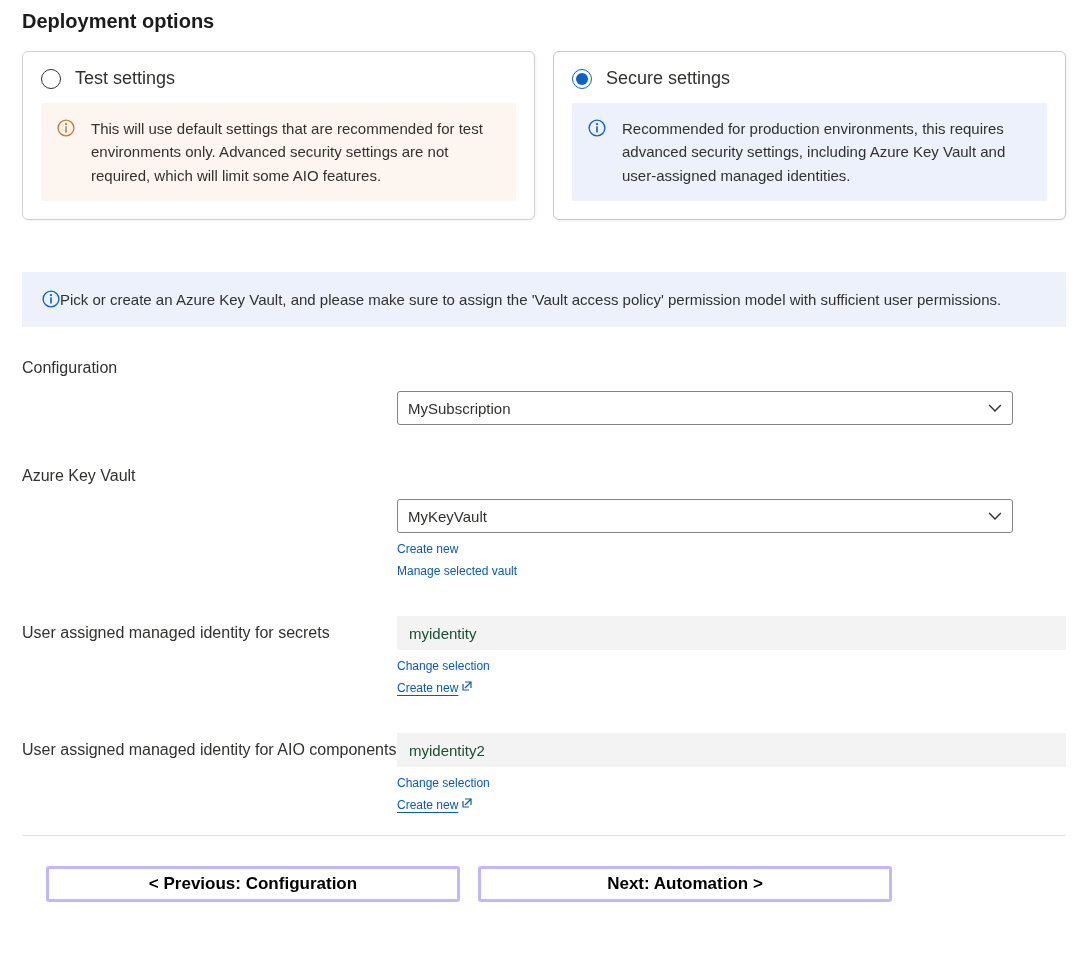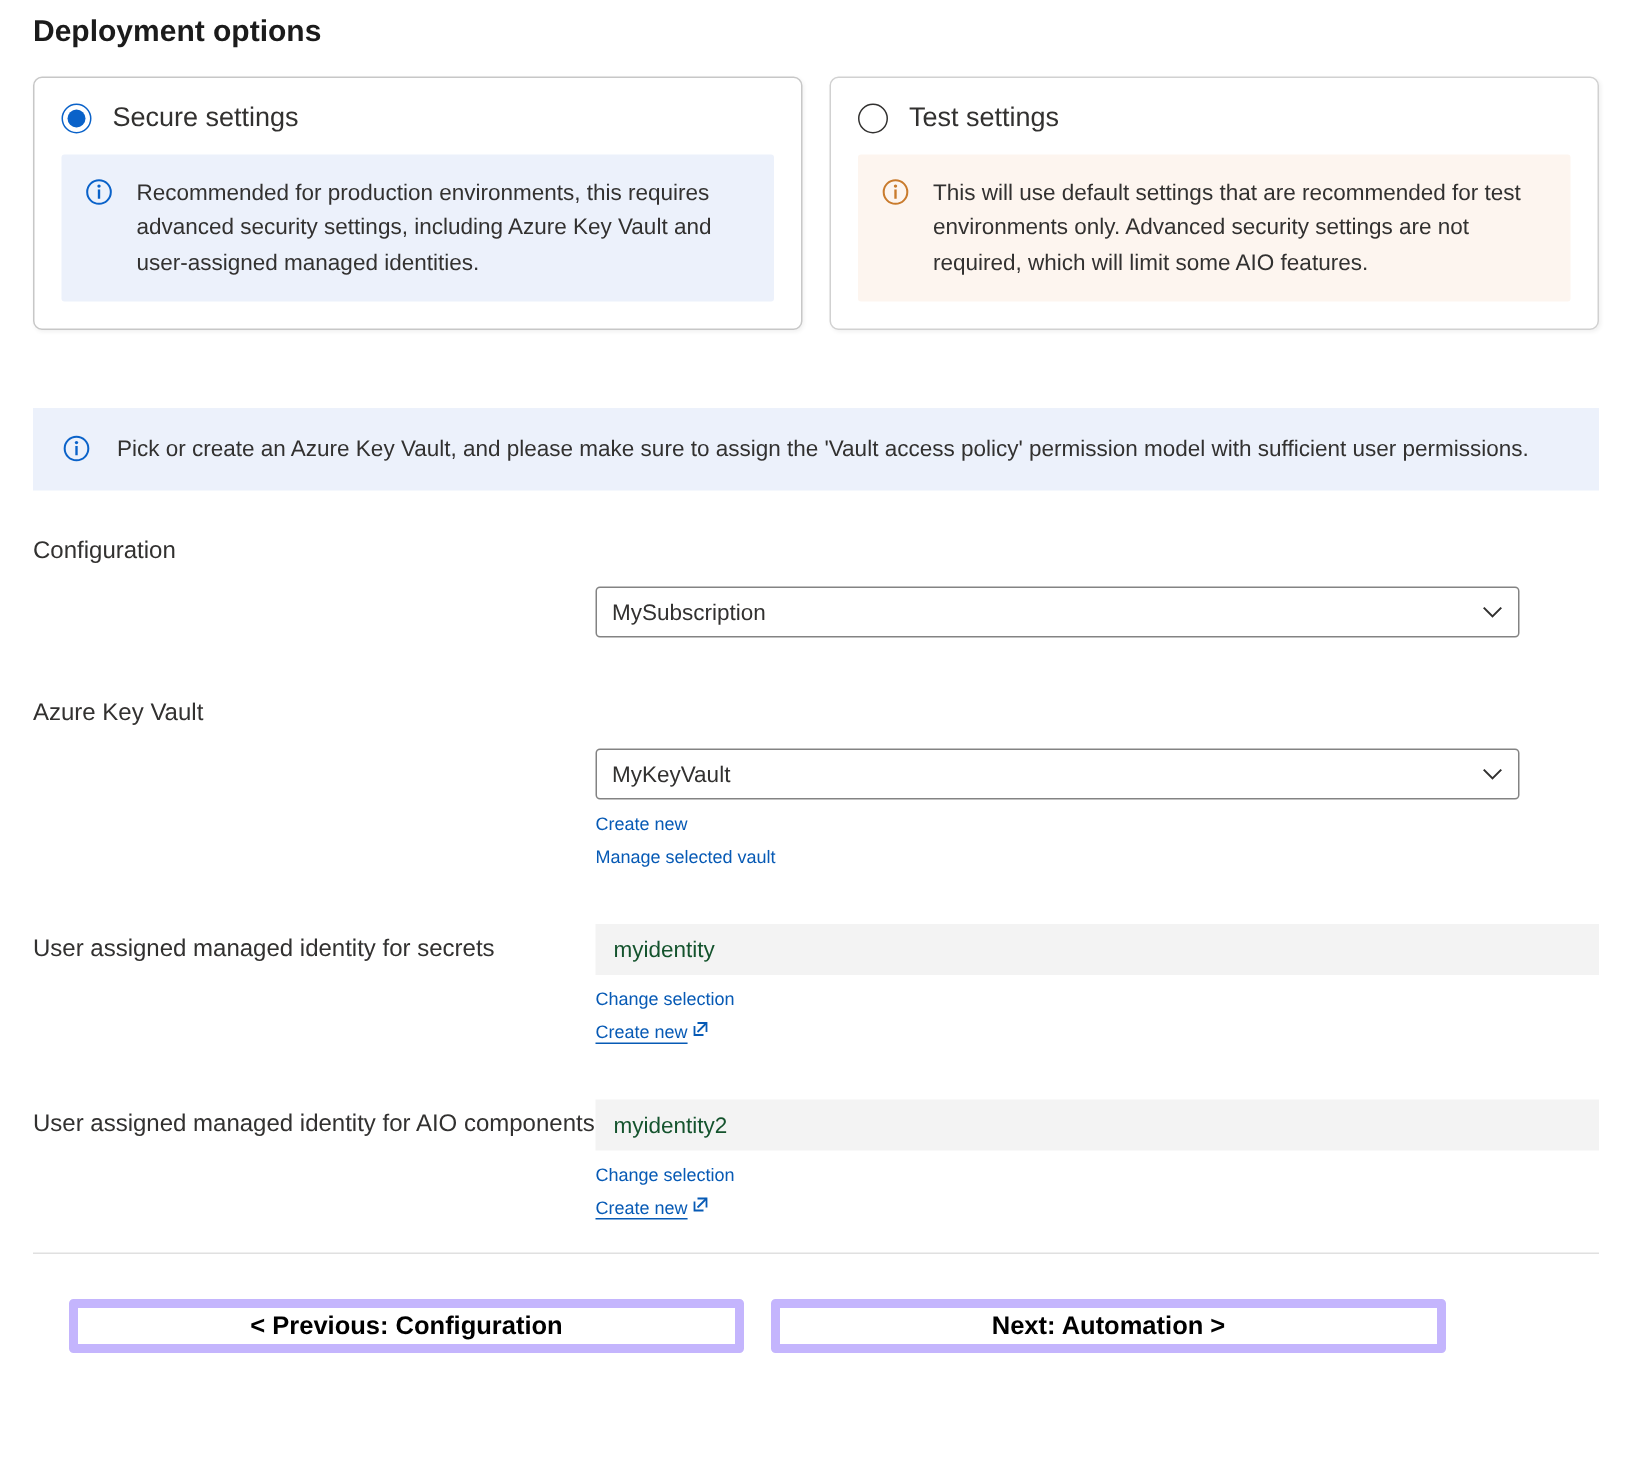--- a/index.html
+++ b/index.html
@@ -63,21 +63,20 @@
   .info-icon {
     width: 18px; height: 18px;
     flex-shrink: 0;
     margin-top: 2px;
   }
   .info-icon svg { display: block; }
   .info-text { font-size: 15px; line-height: 1.55; }
   .banner {
     margin-top: 52px;
     display: flex;
-    gap: 18px;
     background: #ecf1fb;
     padding: 16px 20px;
     align-items: flex-start;
   }
   .banner .info-text { font-size: 15px; }
   .form-area { margin-top: 24px; }
   .form-row {
     display: flex;
     align-items: flex-start;
     margin-bottom: 34px;
@@ -139,74 +138,74 @@
     border: none;
     border-top: 1px solid #e0e0e0;
   }
   .nav-row {
     display: flex;
     gap: 18px;
     margin-top: 30px;
     padding-left: 24px;
   }
   .nav-btn {
-    width: 450px;
+    width: 414px;
     height: 36px;
-    border: 6px solid #c4b5fd;
+    border: 3px solid #c4b5fd;
     border-radius: 3px;
     background: #fff;
     font-size: 17px;
     font-weight: 600;
     cursor: pointer;
     display: flex;
     align-items: center;
     justify-content: center;
   }
 </style>
 </head>
 <body>
 
 <div class="page">
   <h2 class="section-title">Deployment options</h2>
 
   <div class="card-row">
+
+    <div class="option-card">
+      <div class="card-head">
+        <span class="radio"></span>
+        <span class="card-title">Test settings</span>
+      </div>
+      <div class="info-box warn">
+        <span class="info-icon">
+          <svg viewBox="0 0 16 16" width="18" height="18">
+              <circle cx="8" cy="8" r="7" fill="none" stroke="#c97b2d" stroke-width="1.2"></circle>
+              <circle cx="8" cy="4.5" r="1" fill="#c97b2d"></circle>
+              <rect x="7.3" y="6.5" width="1.4" height="5.5" fill="#c97b2d"></rect>
+            </svg>
+        </span>
+        <span class="info-text">This will use default settings that are recommended for test environments only. Advanced security settings are not required, which will limit some AIO features.</span>
+      </div>
+    </div>
 
     <div class="option-card selected">
       <div class="card-head">
         <span class="radio selected"></span>
         <span class="card-title">Secure settings</span>
       </div>
       <div class="info-box blue">
         <span class="info-icon">
           <svg viewBox="0 0 16 16" width="18" height="18">
               <circle cx="8" cy="8" r="7" fill="none" stroke="#0a62c9" stroke-width="1.2"></circle>
               <circle cx="8" cy="4.5" r="1" fill="#0a62c9"></circle>
               <rect x="7.3" y="6.5" width="1.4" height="5.5" fill="#0a62c9"></rect>
             </svg>
         </span>
         <span class="info-text">Recommended for production environments, this requires advanced security settings, including Azure Key Vault and user-assigned managed identities.</span>
       </div>
     </div>
-
-    <div class="option-card">
-      <div class="card-head">
-        <span class="radio"></span>
-        <span class="card-title">Test settings</span>
-      </div>
-      <div class="info-box warn">
-        <span class="info-icon">
-          <svg viewBox="0 0 16 16" width="18" height="18">
-              <circle cx="8" cy="8" r="7" fill="none" stroke="#c97b2d" stroke-width="1.2"></circle>
-              <circle cx="8" cy="4.5" r="1" fill="#c97b2d"></circle>
-              <rect x="7.3" y="6.5" width="1.4" height="5.5" fill="#c97b2d"></rect>
-            </svg>
-        </span>
-        <span class="info-text">This will use default settings that are recommended for test environments only. Advanced security settings are not required, which will limit some AIO features.</span>
-      </div>
-    </div>
   </div>
 
   <div class="banner">
     <span class="info-icon">
       <svg viewBox="0 0 16 16" width="18" height="18">
           <circle cx="8" cy="8" r="7" fill="none" stroke="#0a62c9" stroke-width="1.2"></circle>
           <circle cx="8" cy="4.5" r="1" fill="#0a62c9"></circle>
           <rect x="7.3" y="6.5" width="1.4" height="5.5" fill="#0a62c9"></rect>
         </svg>
     </span>

